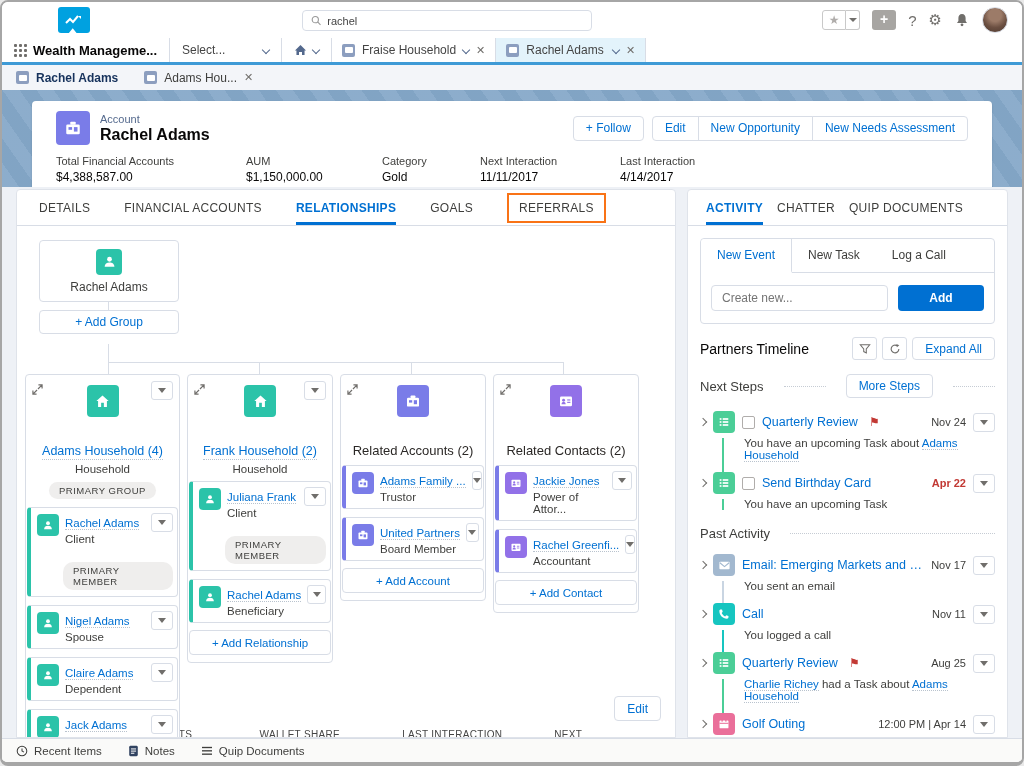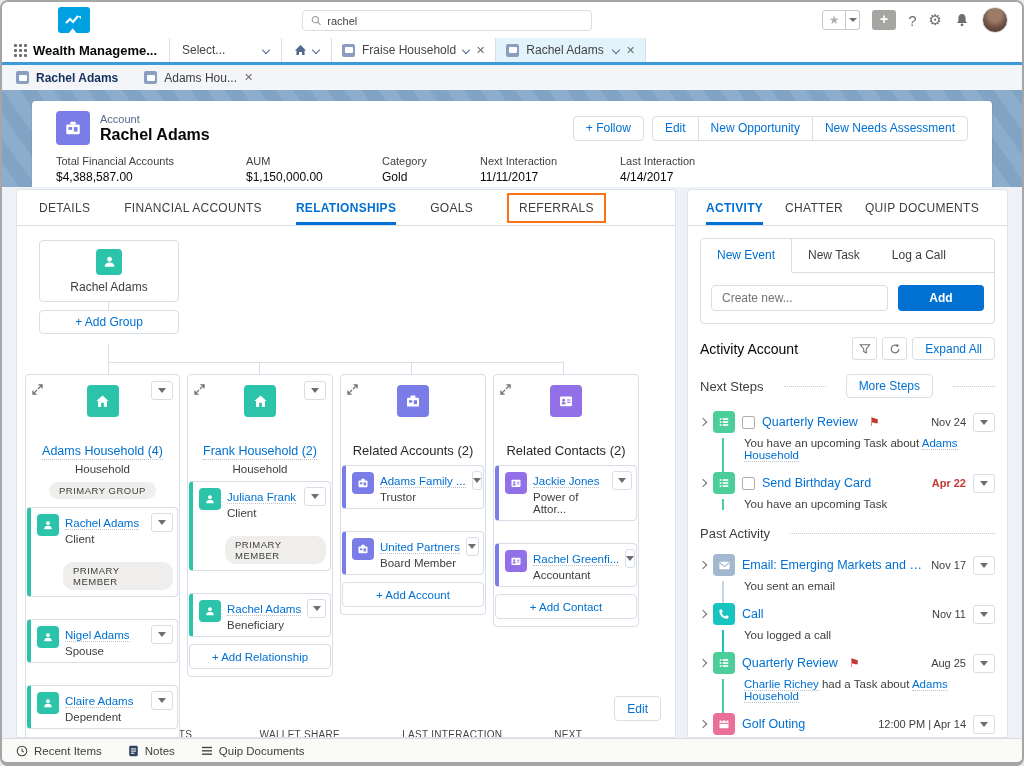--- a/index.html
+++ b/index.html
@@ -96,21 +96,21 @@
   .expand-ic{ position:absolute; top:6px; left:6px; }
   .card-menu{ position:absolute; top:6px; right:6px; }
   .menu-btn{ width:22px; height:19px; border:1px solid #d8dde6; border-radius:3px; background:#fff; display:flex; align-items:center; justify-content:center; cursor:pointer;}
   .card-head{ text-align:center; }
   .card-head .mini-ico{ margin:2px auto 6px; width:32px; height:32px;}
   .card-title{ font-size:12.5px; color:#0070d2; border-bottom:1px dotted #b9c3ce; display:inline-block; padding-bottom:1px;}
   .card-title.dark{ color:#2b2826; border-bottom:none; font-size:13px;}
   .card-sub{ font-size:11.5px; color:#3e3e3c; margin-top:3px; }
   .pill{ display:inline-block; background:#efeeed; border-radius:10px; padding:3px 10px; font-size:9.5px; letter-spacing:.5px; color:#3e3e3c; }
   .head-pill{ margin:7px auto 2px; }
-  .members{ margin-top:6px; display:flex; flex-direction:column; gap:22px;}
+  .members{ margin-top:6px; display:flex; flex-direction:column; gap:8px;}
   .member{ border:1px solid #d8dde6; border-left:4px solid #2bc3a9; border-radius:4px; padding:5px 4px 5px 6px; position:relative; background:#fff;}
   .member.pu{ border-left-color:#7a7ce8; }
   .member-row{ display:flex; align-items:flex-start; gap:6px;}
   .member .mini-ico{ width:22px; height:22px; flex:none; margin-top:1px;}
   .m-name{ font-size:11.5px; color:#0070d2; border-bottom:1px dotted #b9c3ce; display:inline-block; white-space:nowrap;}
   .m-role{ font-size:11.5px; color:#3e3e3c; margin-top:2px;}
   .m-menu{ margin-left:auto; }
   .m-pill{ margin:17px 0 1px 26px; }
   .card-foot{ margin-top:7px; border:1px solid #d8dde6; border-radius:4px; height:25px; display:flex; align-items:center; justify-content:center; font-size:11.5px; color:#0070d2; cursor:pointer;}
 
@@ -636,40 +636,40 @@
       </div>
       <div class="cut-cols">
         <span>TOTAL FINANCIAL ACCOUNTS</span>
         <span>WALLET SHARE</span>
         <span>LAST INTERACTION</span>
         <span>NEXT INTERACTION</span>
       </div>
     </div>
 
     <div class="panel right-panel">
-      <div class="tabs-row" style="gap:22px; padding:0 18px;">
+      <div class="tabs-row" style="gap:14px; padding:0 18px;">
         <span class="tab active">ACTIVITY</span>
         <span class="tab">CHATTER</span>
         <span class="tab">QUIP DOCUMENTS</span>
       </div>
 
       <div class="composer">
         <div class="comp-tabs">
           <span class="comp-tab active">New Event</span>
           <span class="comp-tab">New Task</span>
           <span class="comp-tab">Log a Call</span>
         </div>
         <div class="comp-body">
           <input class="comp-input" type="text" placeholder="Create new..." style="">
           <button class="add-btn">Add</button>
         </div>
       </div>
 
       <div class="tl-header">
-        <span class="tl-title">Activity Account</span>
+        <span class="tl-title">Partners Timeline</span>
         <span class="right">
           <span class="icon-btn">
             <svg width="12" height="12" viewBox="0 0 14 14">
                 <path d="M1.5 2 L12.5 2 L8.5 7 L8.5 11.5 L5.5 10 L5.5 7 Z" fill="none" stroke="#706e6b" stroke-width="1.2"></path>
               </svg>
           </span>
           <span class="icon-btn">
             <svg width="12" height="12" viewBox="0 0 14 14">
                 <path d="M11.5 7 A4.5 4.5 0 1 1 9.5 3.2" fill="none" stroke="#706e6b" stroke-width="1.3"></path>
                 <polygon points="8.6,1.2 12,2.6 9.2,5" fill="#706e6b"></polygon>

